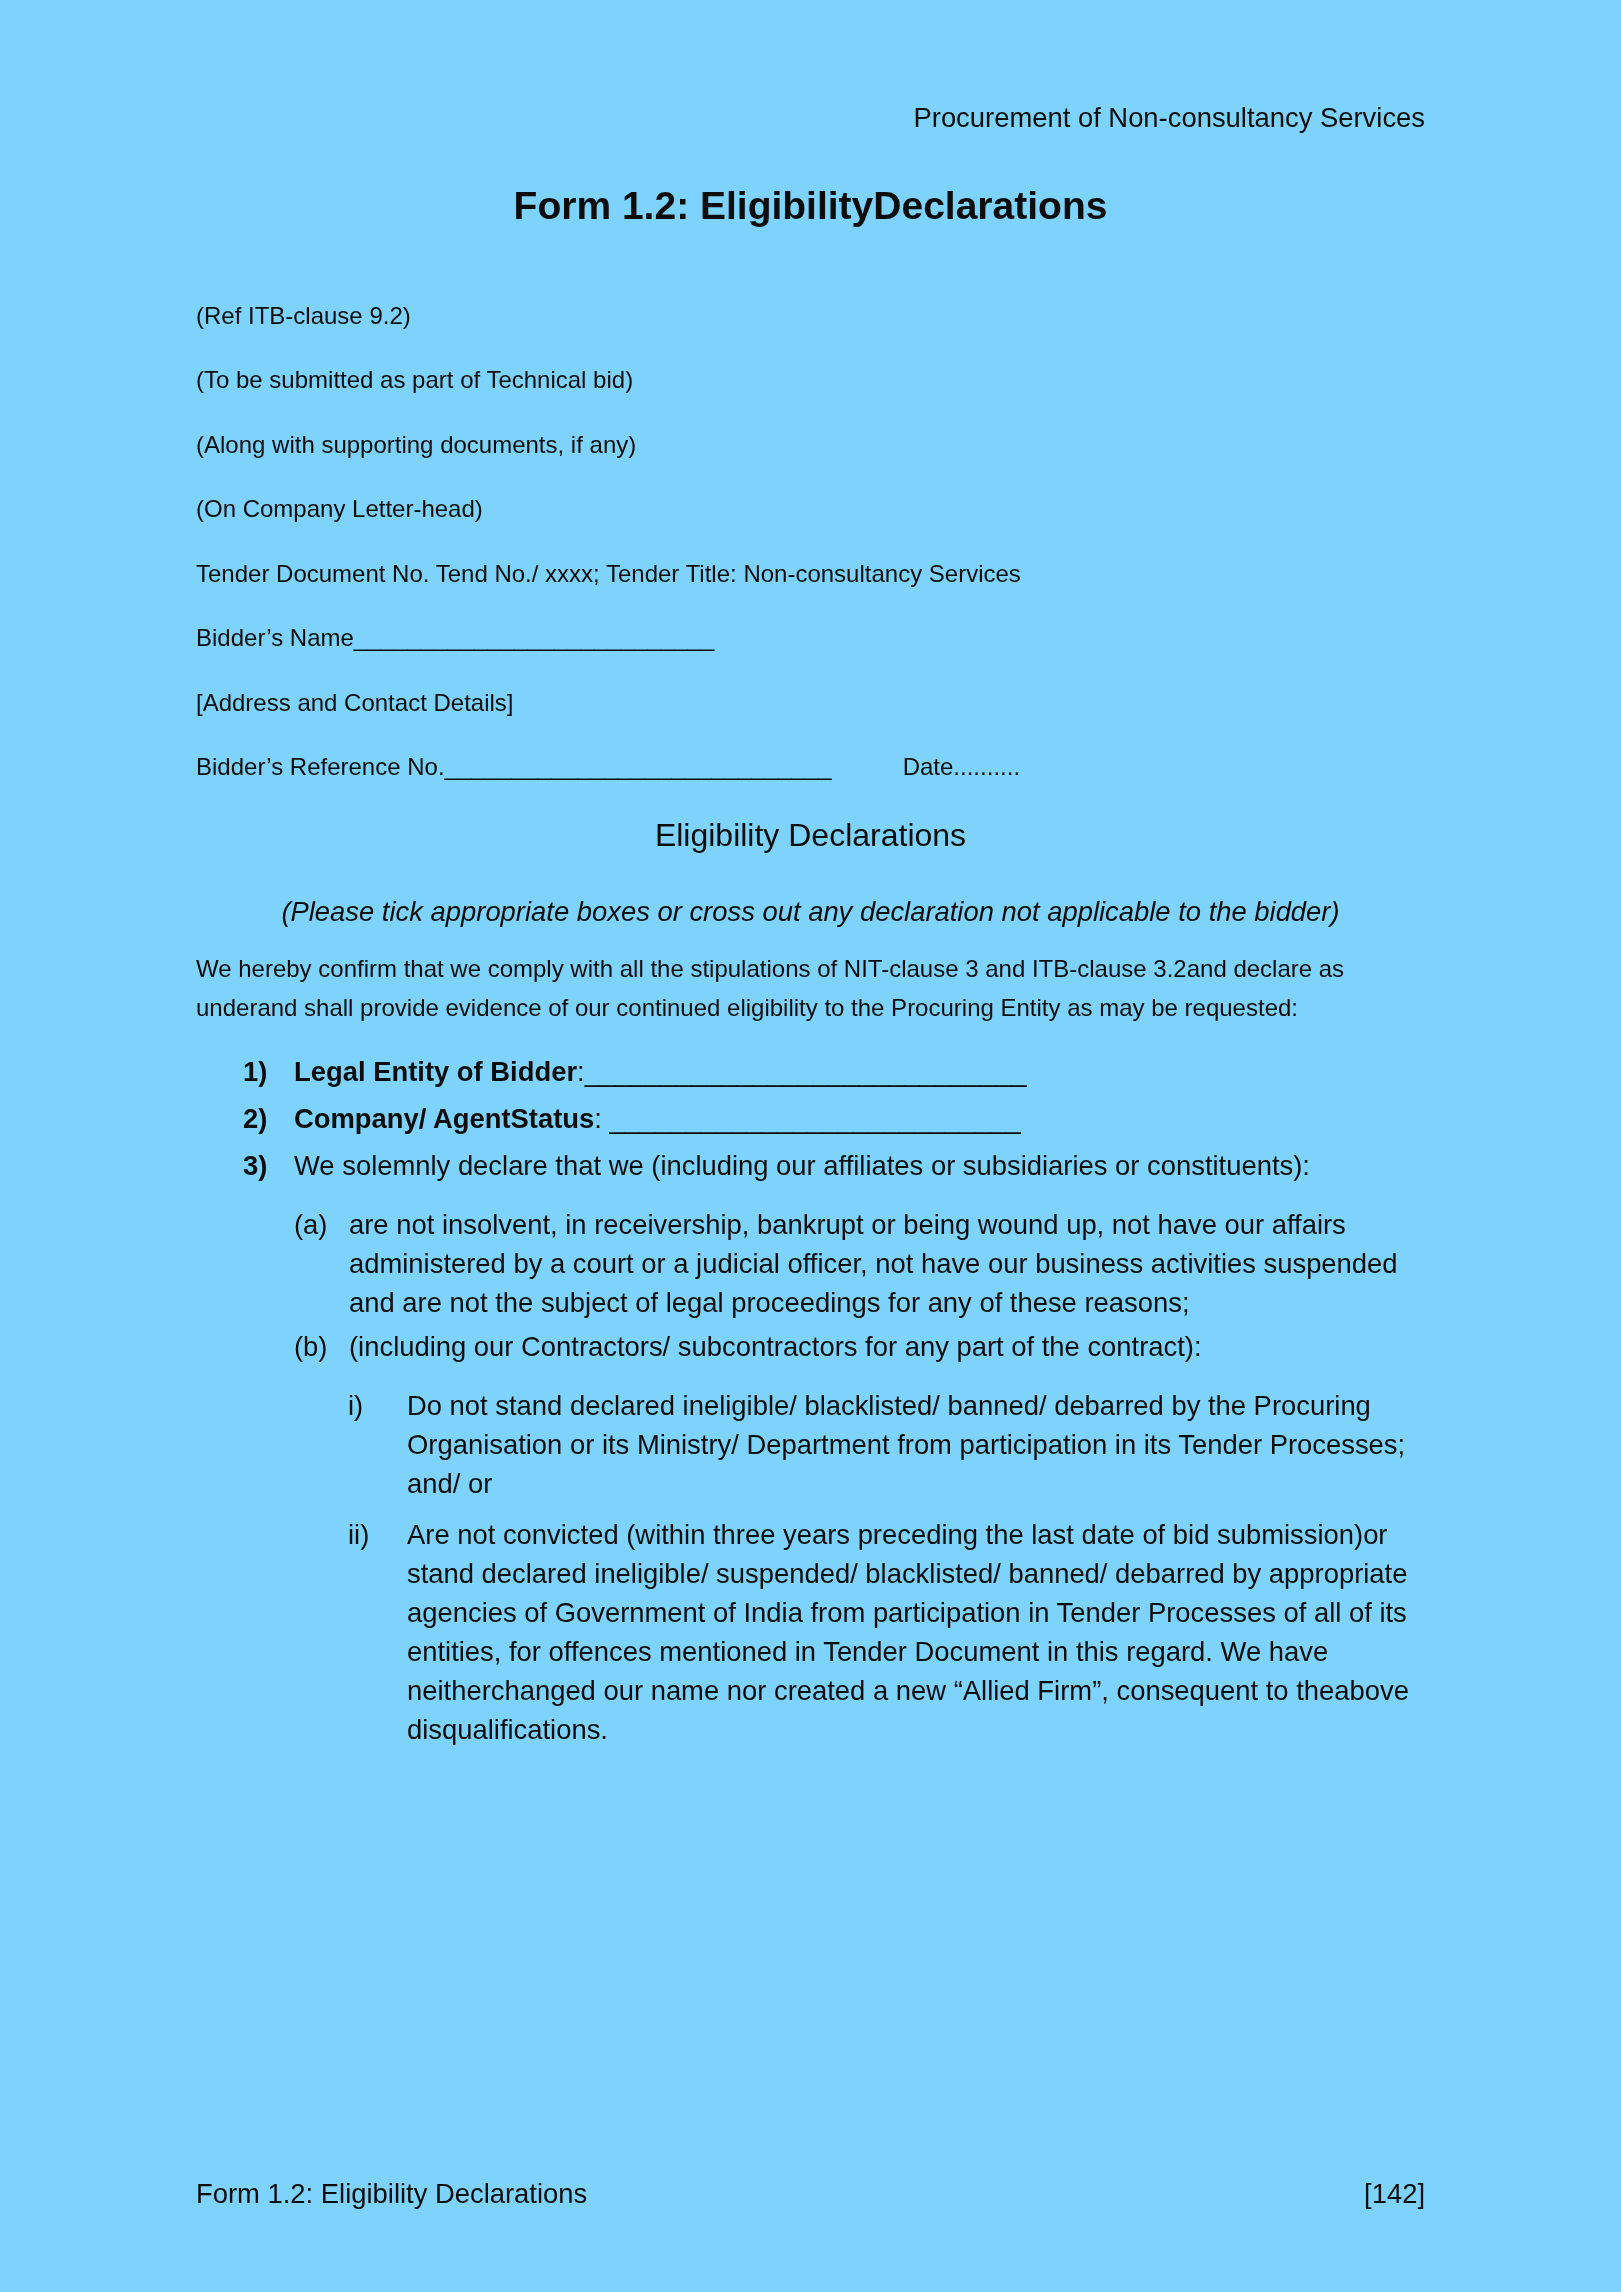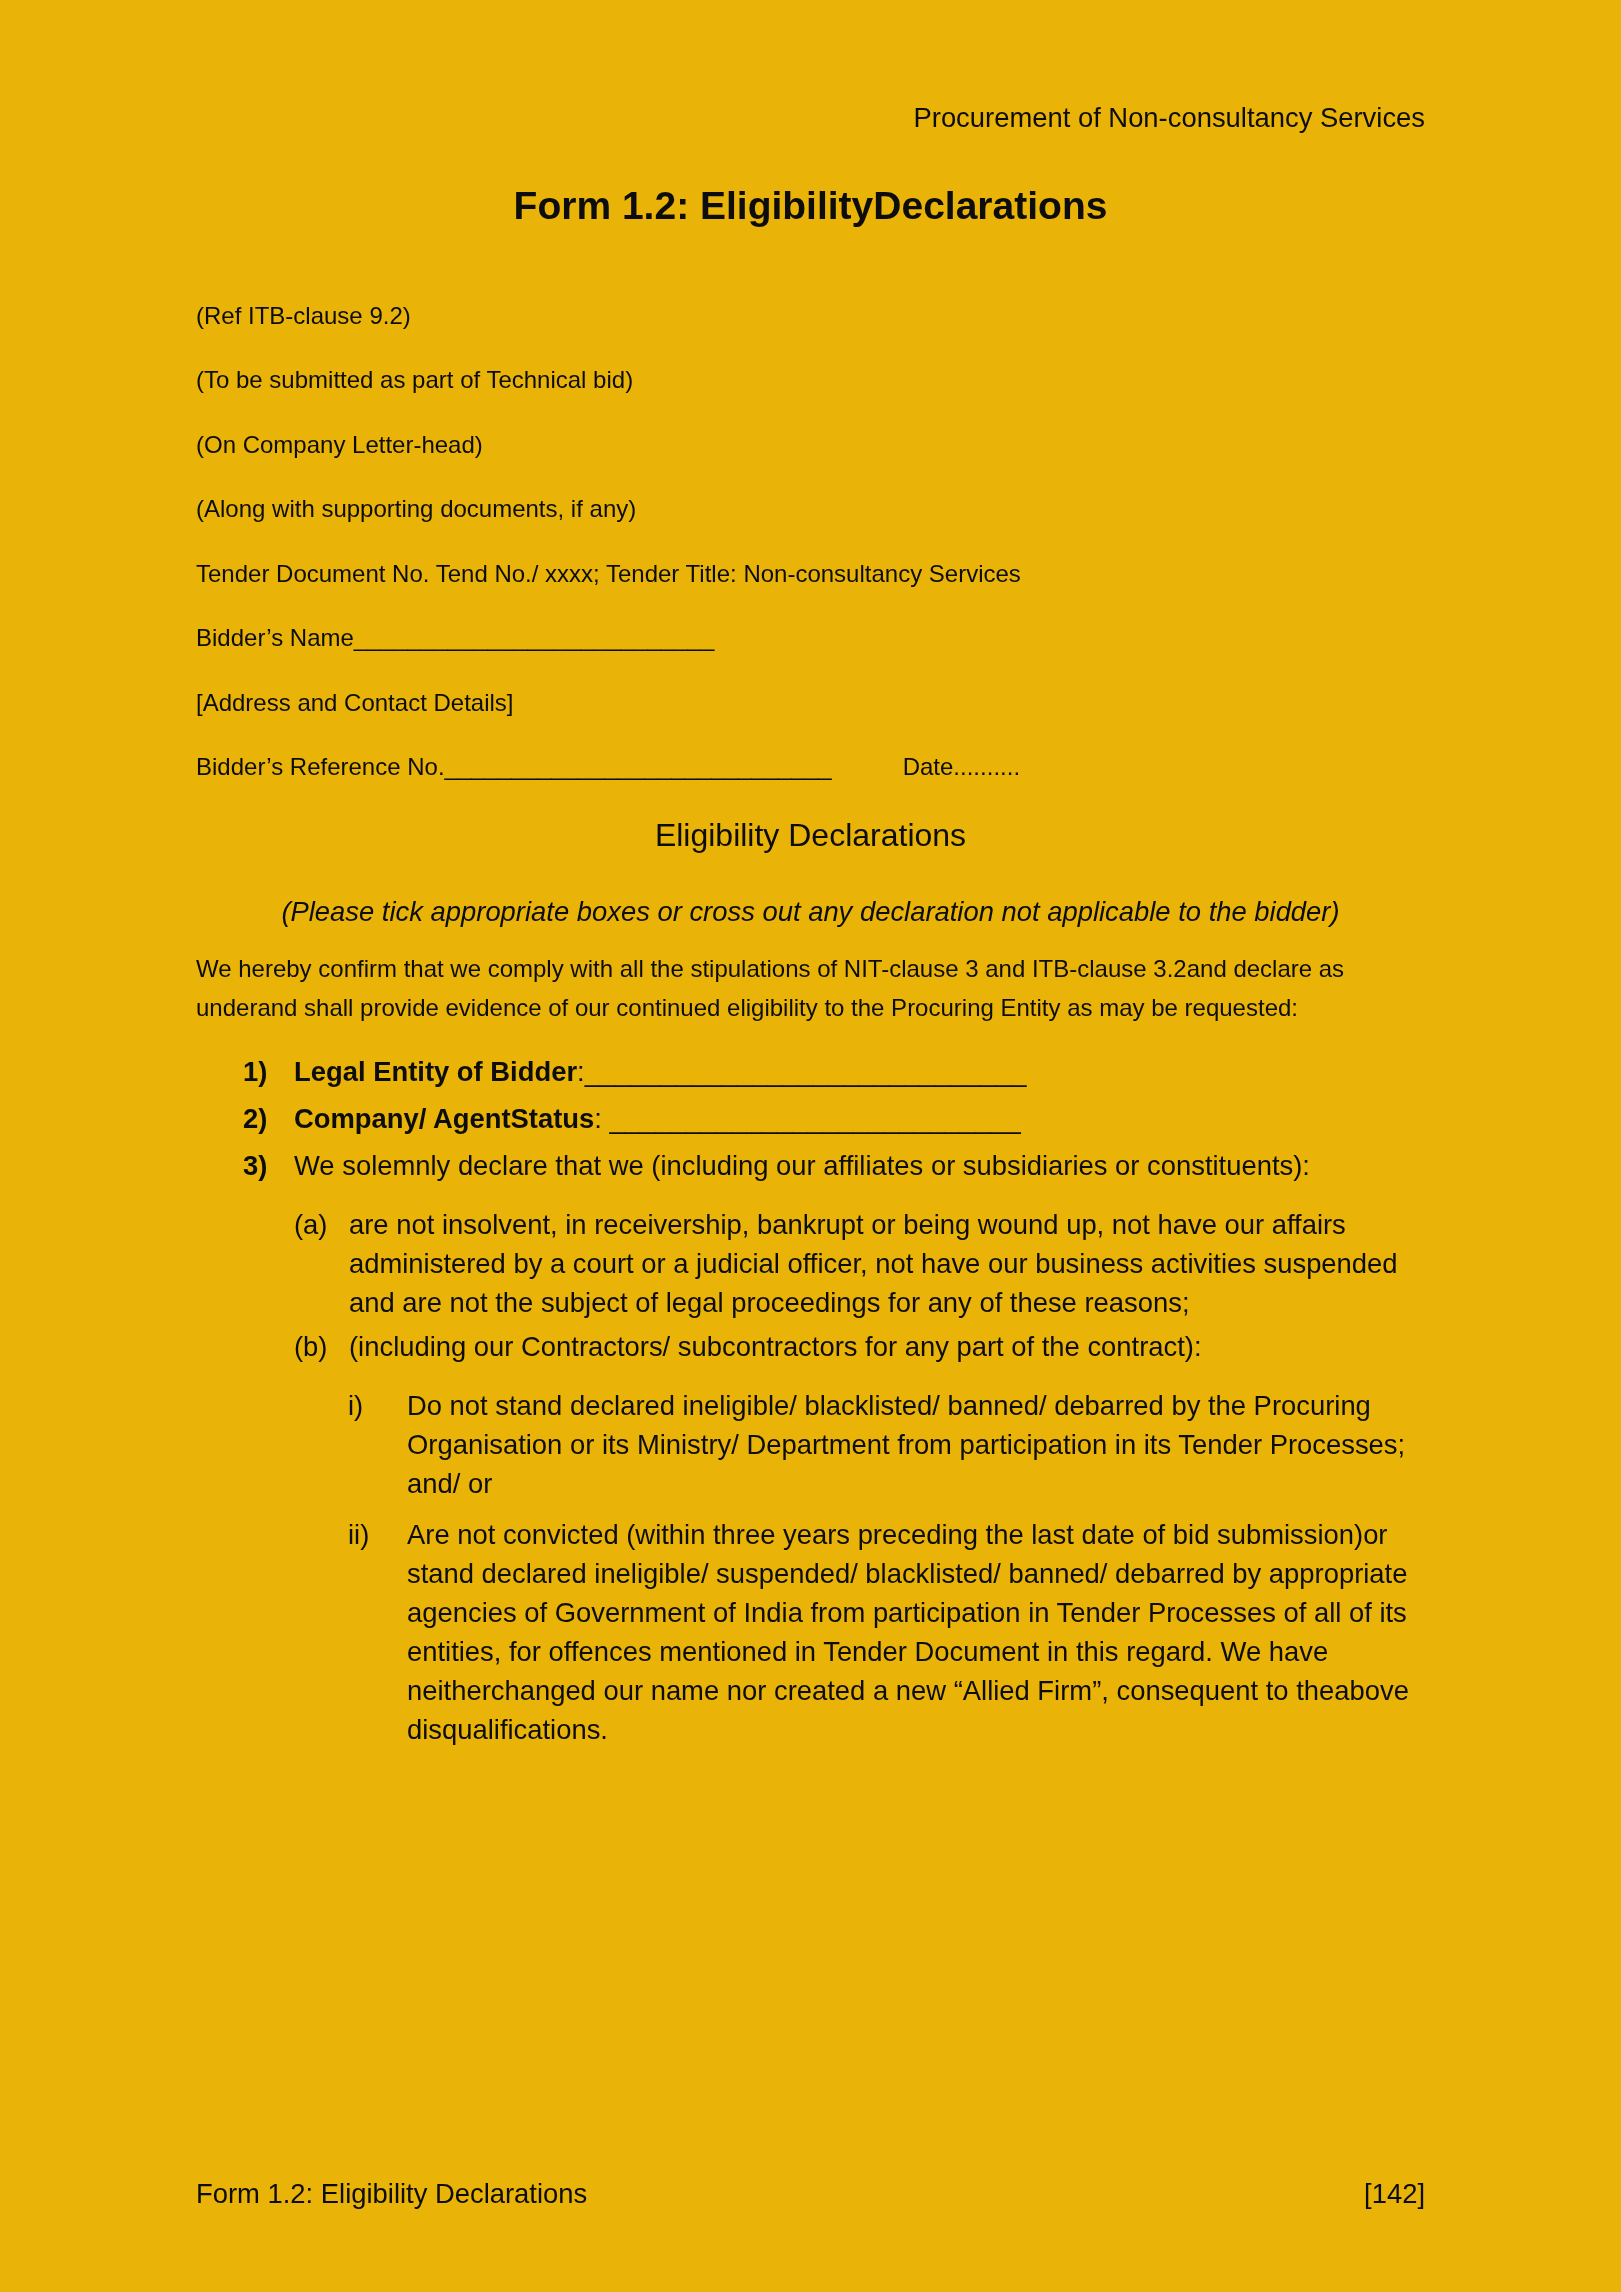--- a/index.html
+++ b/index.html
@@ -9,21 +9,21 @@
     height: 2293px;
     position: relative;
     overflow: hidden;
     font-family: "Liberation Sans", "DejaVu Sans", sans-serif;
     color: #0d0d0d;
   }
   .page {
     position: absolute;
     inset: 0;
     padding: 98px 196px 0 196px;
-    background: #eab308;
+    background: #7dd3fc;
   }
   .header-line {
     text-align: right;
     font-size: 27.4px;
     line-height: 39px;
     margin-bottom: 45px;
   }
   .doc-title {
     text-align: center;
     font-size: 39px;
@@ -84,22 +84,22 @@
 <body>
 
 <div class="page">
 
   <div class="header-line">Procurement of Non-consultancy Services</div>
 
   <h1 class="doc-title">Form 1.2: EligibilityDeclarations</h1>
 
   <p class="line">(Ref ITB-clause 9.2)</p>
   <p class="line">(To be submitted as part of Technical bid)</p>
+  <p class="line">(Along with supporting documents, if any)</p>
   <p class="line">(On Company Letter-head)</p>
-  <p class="line">(Along with supporting documents, if any)</p>
   <p class="line">Tender Document No. Tend No./ xxxx; Tender Title: Non-consultancy Services</p>
   <p class="line">Bidder’s Name___________________________</p>
   <p class="line">[Address and Contact Details]</p>
 
   <p class="line">
     <span>Bidder’s Reference No._____________________________</span><span class="date-field">Date..........</span>
   </p>
 
 
   <h2 class="section-heading">Eligibility Declarations</h2>

